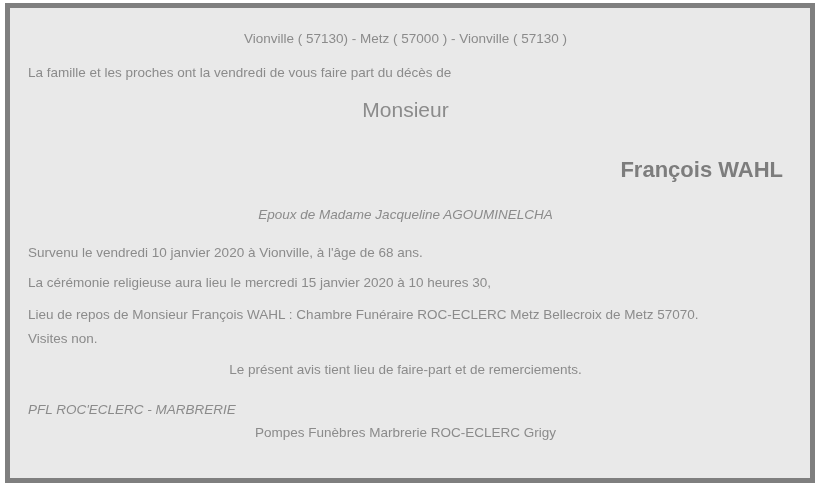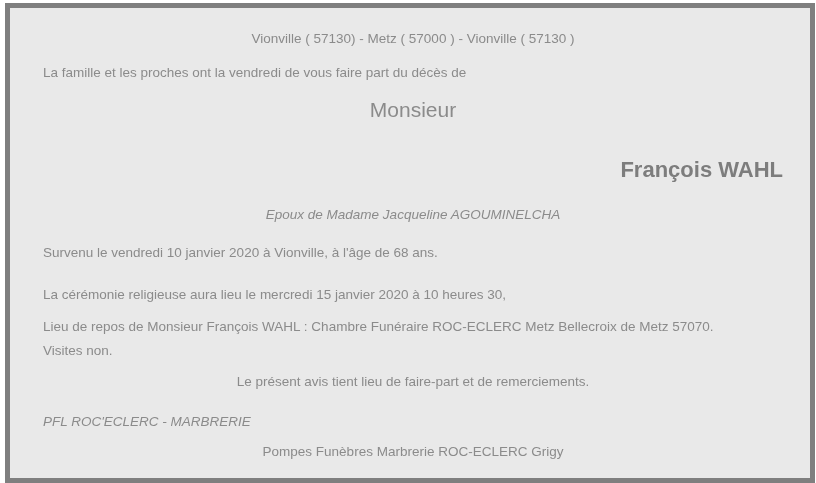--- a/index.html
+++ b/index.html
@@ -14,21 +14,21 @@
     background:#ffffff;
     font-family:"Liberation Sans", sans-serif;
     overflow:hidden;
   }
   .notice{
     position:absolute;top:3px;left:5px;right:1px;bottom:0;
     box-sizing:border-box;
     border:5px solid var(--border);
     background:var(--bg);
     color:var(--text);
-    padding:22px 27px 0 33px;
+    padding:22px 27px 0 18px;
   }
   .line{
     margin:0;
     font-size:13.5px;
     line-height:18px;
     text-align:left;
   }
   .center{text-align:center;}
   .cities{margin-top:0;}
   .intro{margin-top:16px;}
@@ -36,26 +36,26 @@
   .name{
     margin:33px 0 0 0;
     font-size:22px;
     line-height:33px;
     font-weight:bold;
     text-align:right;
     color:var(--name);
   }
   .spouse{margin-top:20px;font-style:italic;}
   .death{margin-top:20px;}
-  .ceremony{margin-top:24px;}
+  .ceremony{margin-top:12px;}
   .repose{margin-top:14px;}
   .visits{margin-top:6px;}
   .farewell{margin-top:13px;}
   .funeral-home{margin-top:22px;font-style:italic;}
-  .footer{margin-top:12px;}
+  .footer{margin-top:5px;}
 </style>
 </head>
 <body>
 
 <div class="notice">
   <p class="line center cities">Vionville ( 57130) - Metz ( 57000 ) - Vionville ( 57130 )</p>
   <p class="line intro">La famille et les proches ont la vendredi de vous faire part du décès de</p>
   <p class="line center civility">Monsieur</p>
   <h1 class="name">François WAHL</h1>
   <p class="line center spouse">Epoux de Madame Jacqueline AGOUMINELCHA</p>

